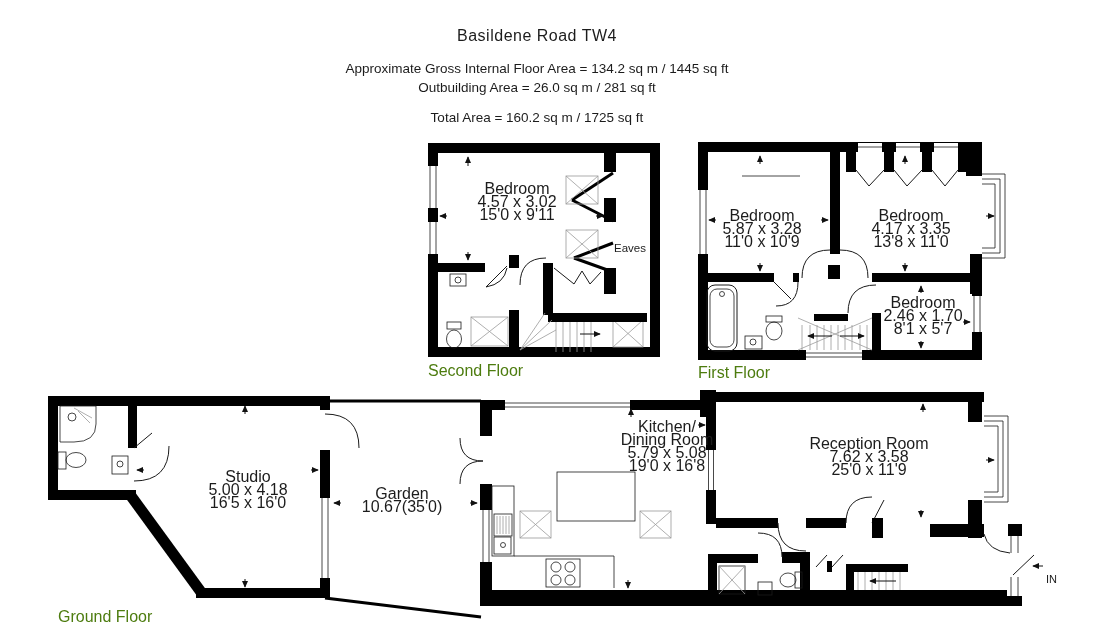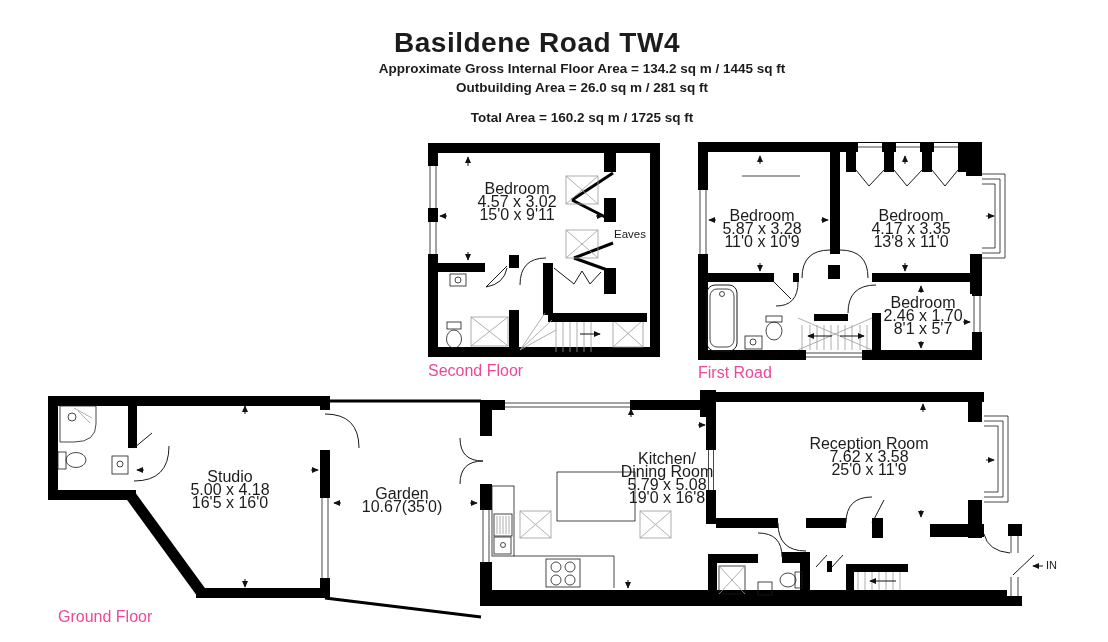--- a/index.html
+++ b/index.html
@@ -3,27 +3,27 @@
 <meta charset="utf-8">
 <style>
   html,body{margin:0;padding:0;}
   body{
     width:1108px;height:642px;position:relative;overflow:hidden;
     background:#ffffff;
     font-family:"Liberation Sans", sans-serif;
     color:#1c1c1c;
   }
   .hdr{position:absolute;left:537px;transform:translateX(-50%);white-space:nowrap;text-align:center;}
-  .hdr.title{top:27px;font-size:28px;font-weight:700;letter-spacing:0.5px;}
-  .hdr.sub{font-size:13.5px;font-weight:700;margin-left:45px;}
-  .floor-label{position:absolute;font-size:16px;font-weight:400;color:#ec4899;white-space:nowrap;}
+  .hdr.title{top:27px;font-size:16px;font-weight:400;letter-spacing:0.5px;}
+  .hdr.sub{font-size:13.5px;font-weight:400;}
+  .floor-label{position:absolute;font-size:16px;font-weight:400;color:#4d7c0f;white-space:nowrap;}
   .room-label{position:absolute;transform:translateX(-50%);text-align:center;
     font-size:16px;line-height:13px;color:#1c1c1c;white-space:nowrap;}
   .room-label span{display:block;}
-  .tiny-label{position:absolute;font-size:11px;color:#1c1c1c;white-space:nowrap;}
+  .tiny-label{position:absolute;font-size:11px;color:#1c1c1c;white-space:nowrap;margin-top:14px;}
   svg{position:absolute;left:0;top:0;}
   .wall{fill:#000000;stroke:none;}
   .whitefill{fill:#ffffff;stroke:none;}
   .thin{fill:none;stroke:#1a1a1a;stroke-width:1;}
   .thin2{fill:none;stroke:#1a1a1a;stroke-width:0.8;}
   .lt{fill:none;stroke:#9a9a9a;stroke-width:0.8;}
   .fence{fill:none;stroke:#000;stroke-width:3;}
   .diagwall{fill:none;stroke:#000;stroke-width:11;}
   .eavesline{fill:none;stroke:#000;stroke-width:3;}
   .arrow{fill:none;stroke:#111;stroke-width:1;}
@@ -444,37 +444,37 @@
   <span>Bedroom</span>
   <span>4.17 x 3.35</span>
   <span>13'8 x 11'0</span>
 </div>
 <div class="room-label" style="left:923px;top:296px">
   <span>Bedroom</span>
   <span>2.46 x 1.70</span>
   <span>8'1 x 5'7</span>
 </div>
 
-<div class="room-label" style="left:230px;top:470px">
+<div class="room-label" style="left:248px;top:470px">
   <span>Studio</span>
   <span>5.00 x 4.18</span>
   <span>16'5 x 16'0</span>
 </div>
 <div class="room-label" style="left:402px;top:487px">
   <span>Garden</span>
   <span>10.67(35'0)</span>
 </div>
-<div class="room-label" style="left:667px;top:452px">
+<div class="room-label" style="left:667px;top:420px">
   <span>Kitchen/</span>
   <span>Dining Room</span>
   <span>5.79 x 5.08</span>
   <span>19'0 x 16'8</span>
 </div>
 <div class="room-label" style="left:869px;top:437px">
   <span>Reception Room</span>
   <span>7.62 x 3.58</span>
   <span>25'0 x 11'9</span>
 </div>
 <div class="tiny-label" style="left:1046px;top:559px">IN</div>
 
 <div class="floor-label" style="left:428px;top:362px">Second Floor</div>
-<div class="floor-label" style="left:698px;top:364px">First Road</div>
+<div class="floor-label" style="left:698px;top:364px">First Floor</div>
 <div class="floor-label" style="left:58px;top:608px">Ground Floor</div>
 
 </body></html>

